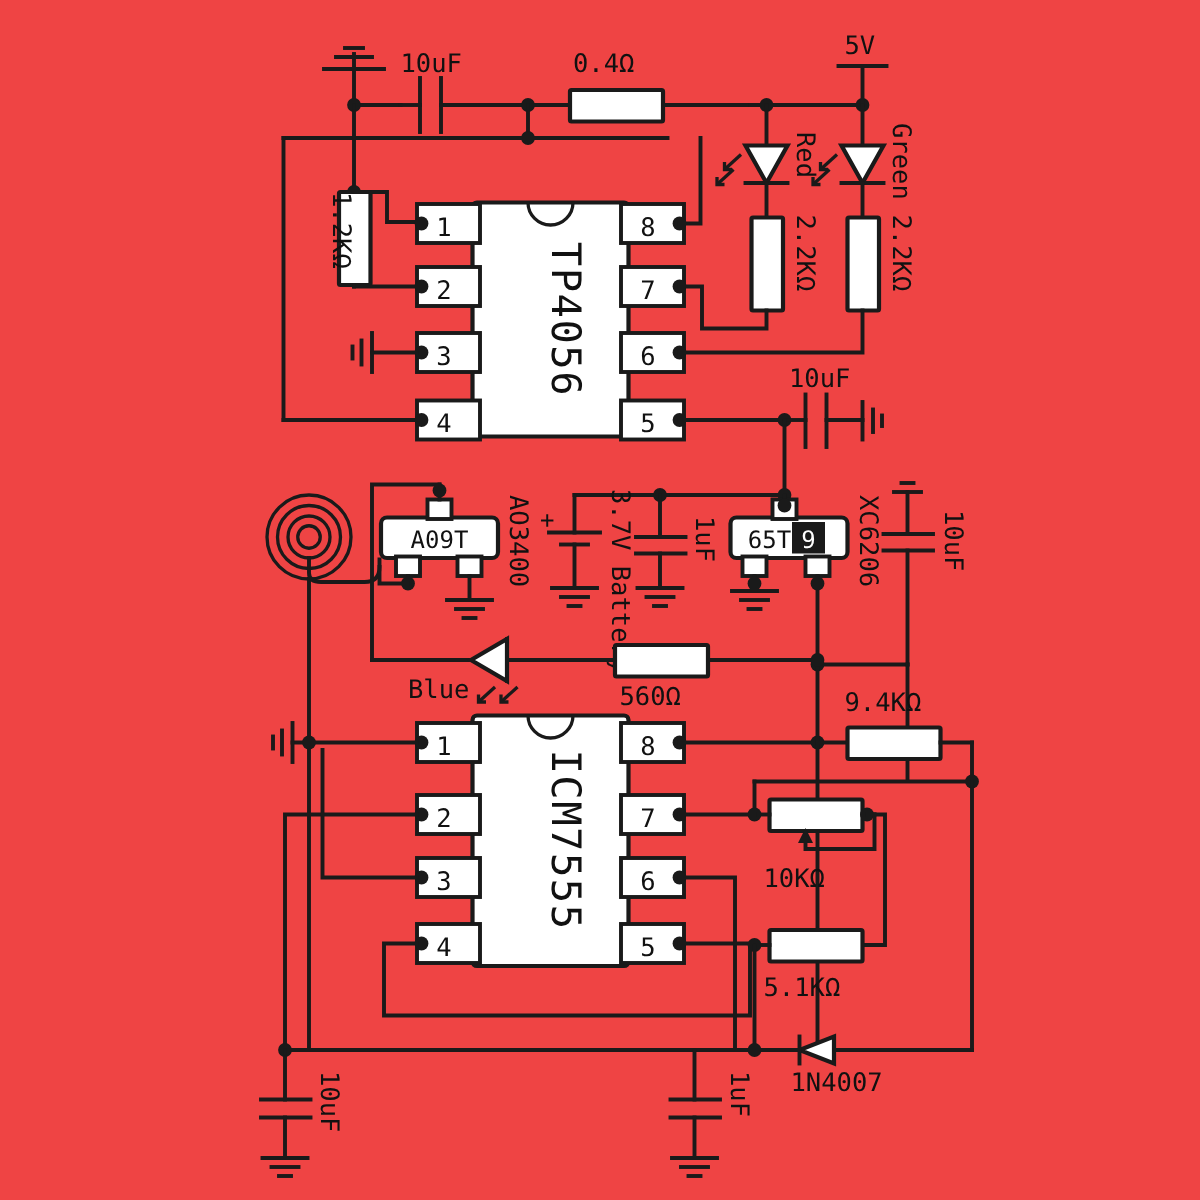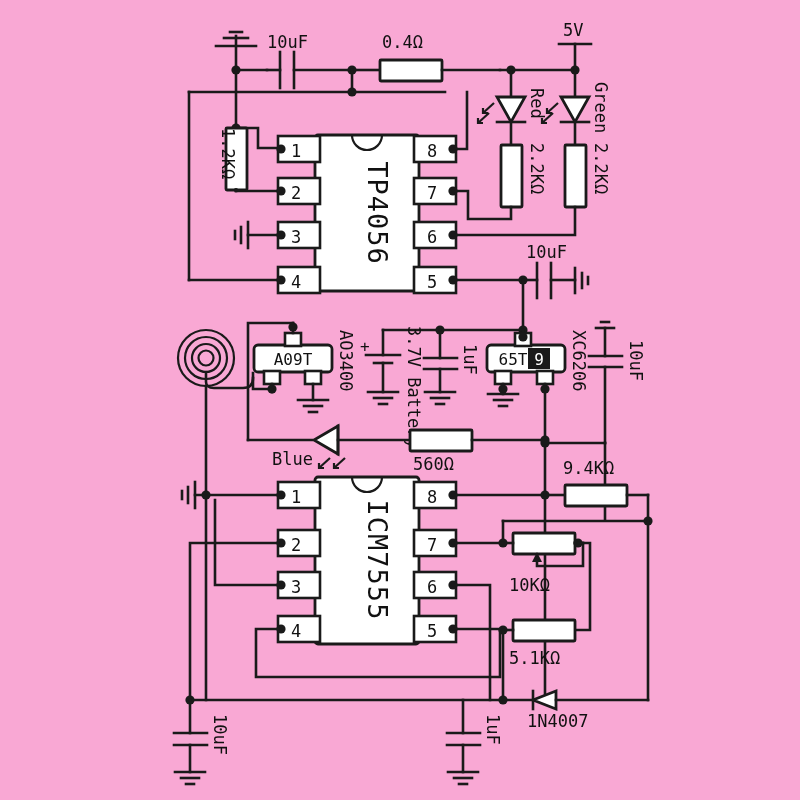--- a/index.html
+++ b/index.html
@@ -1,18 +1,18 @@
 <!DOCTYPE html>
 <html><head>
 <meta charset="utf-8">
 <title>Circuit Schematic</title>
 <style>
   html,body{margin:0;padding:0;background:#ffffff;}
   body{width:800px;height:800px;font-family:"DejaVu Sans Mono",monospace;}
-  #sheet{position:relative;width:800px;height:800px;background:#f9a8d4;overflow:hidden;}
+  #sheet{position:relative;width:800px;height:800px;background:#ef4444;overflow:hidden;}
   svg{display:block;}
   .wire{stroke:#1a1a1a;stroke-width:2.6;fill:none;stroke-linecap:square;stroke-linejoin:miter;}
   .thin{stroke:#1a1a1a;stroke-width:2.2;fill:none;}
   .body-out{stroke:#1a1a1a;stroke-width:2.8;fill:#ffffff;}
   .pinbox{stroke:#1a1a1a;stroke-width:2.6;fill:#ffffff;}
   .dot{fill:#1a1a1a;}
   .lbl{font-family:"DejaVu Sans Mono",monospace;fill:#111;font-size:17px;letter-spacing:0px;}
   .lbl-sm{font-family:"DejaVu Sans Mono",monospace;fill:#111;font-size:16px;}
   .pinnum{font-family:"DejaVu Sans Mono",monospace;fill:#111;font-size:17px;text-anchor:middle;}
   .icname{font-family:"DejaVu Sans Mono",monospace;fill:#111;font-size:27px;text-anchor:middle;letter-spacing:1px;}

